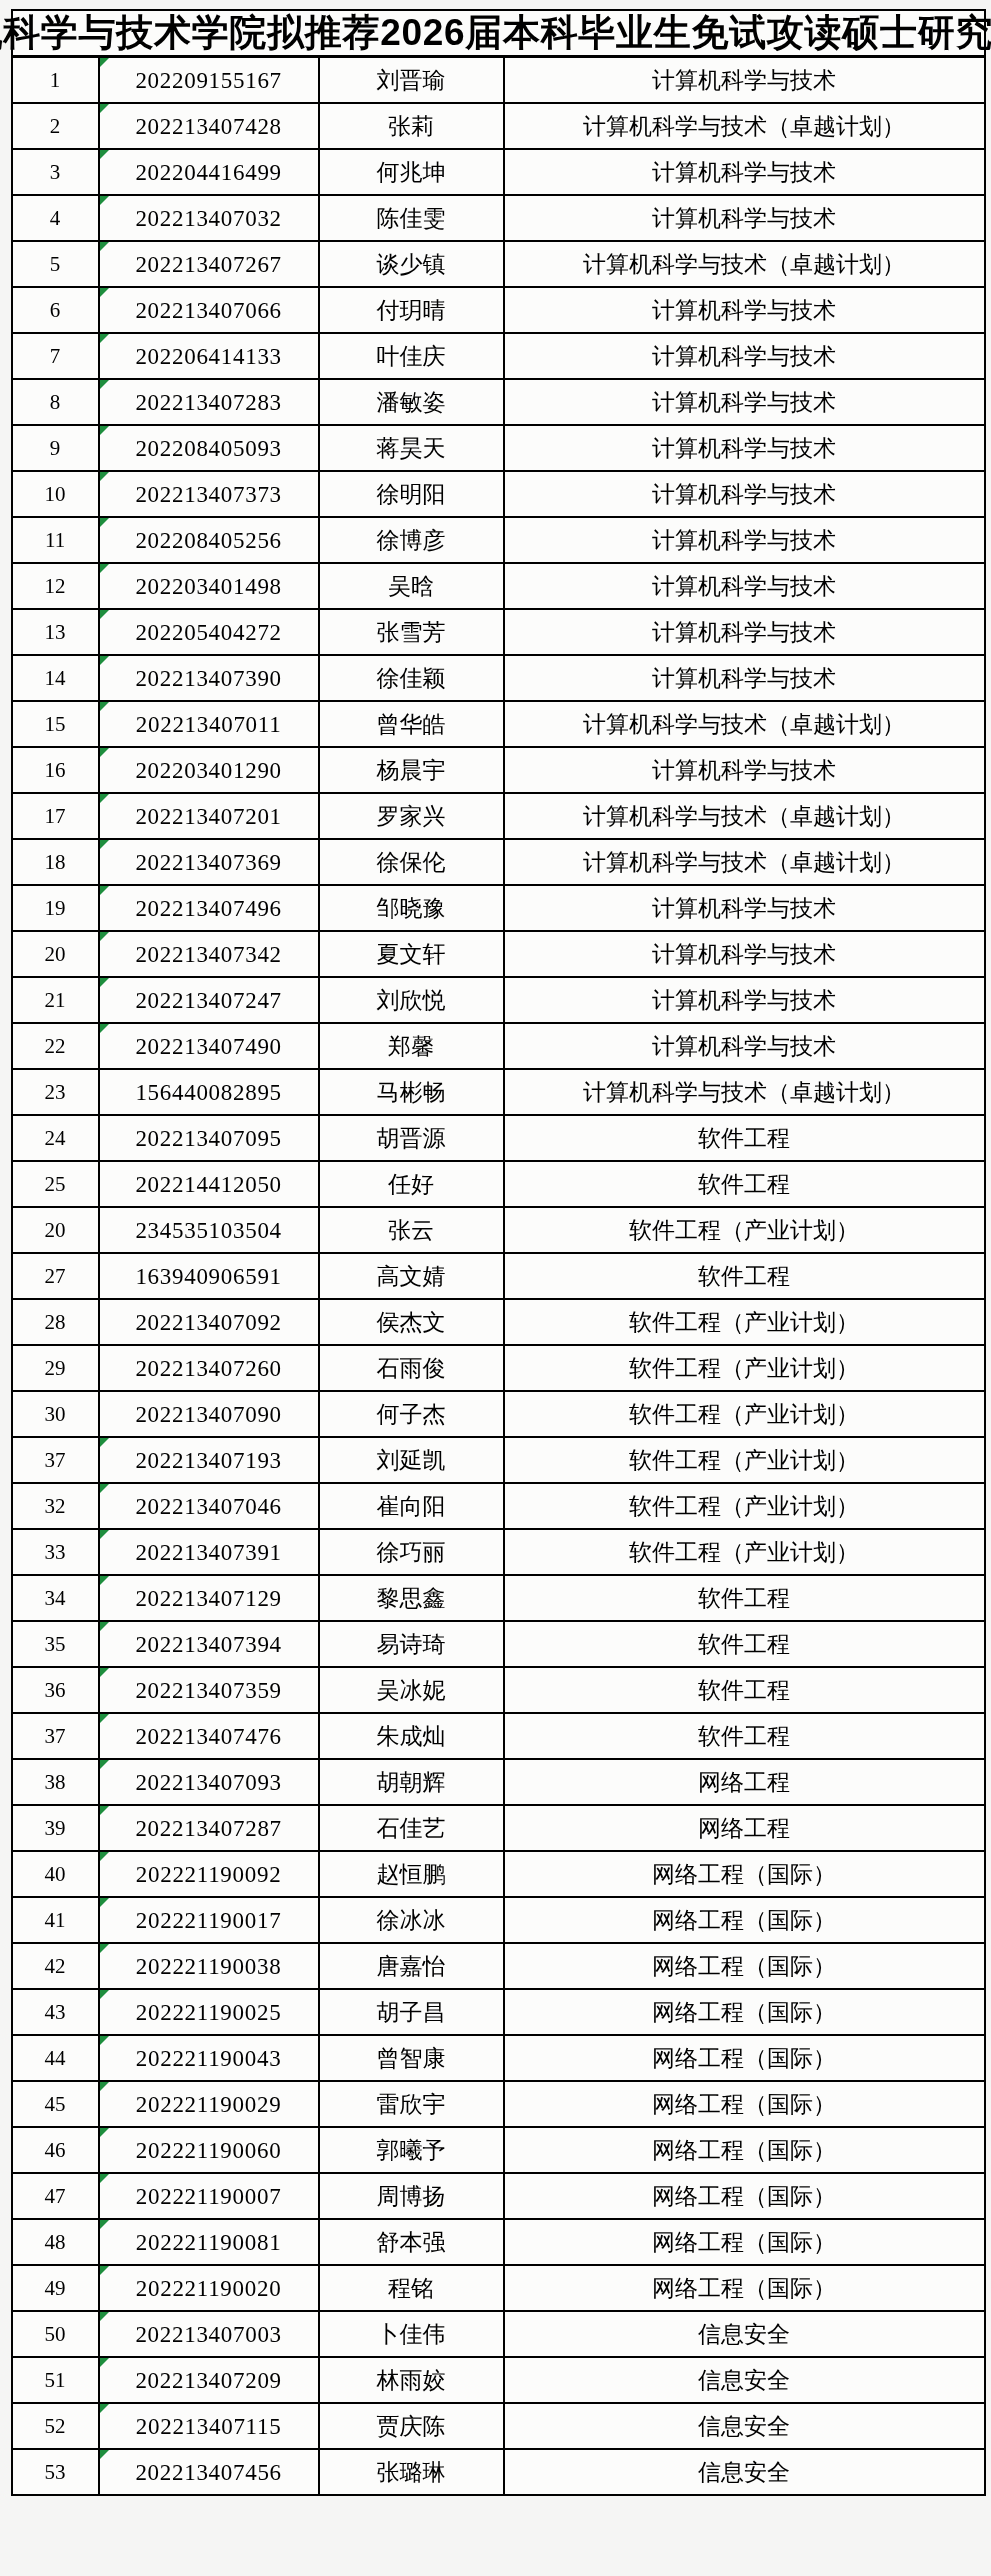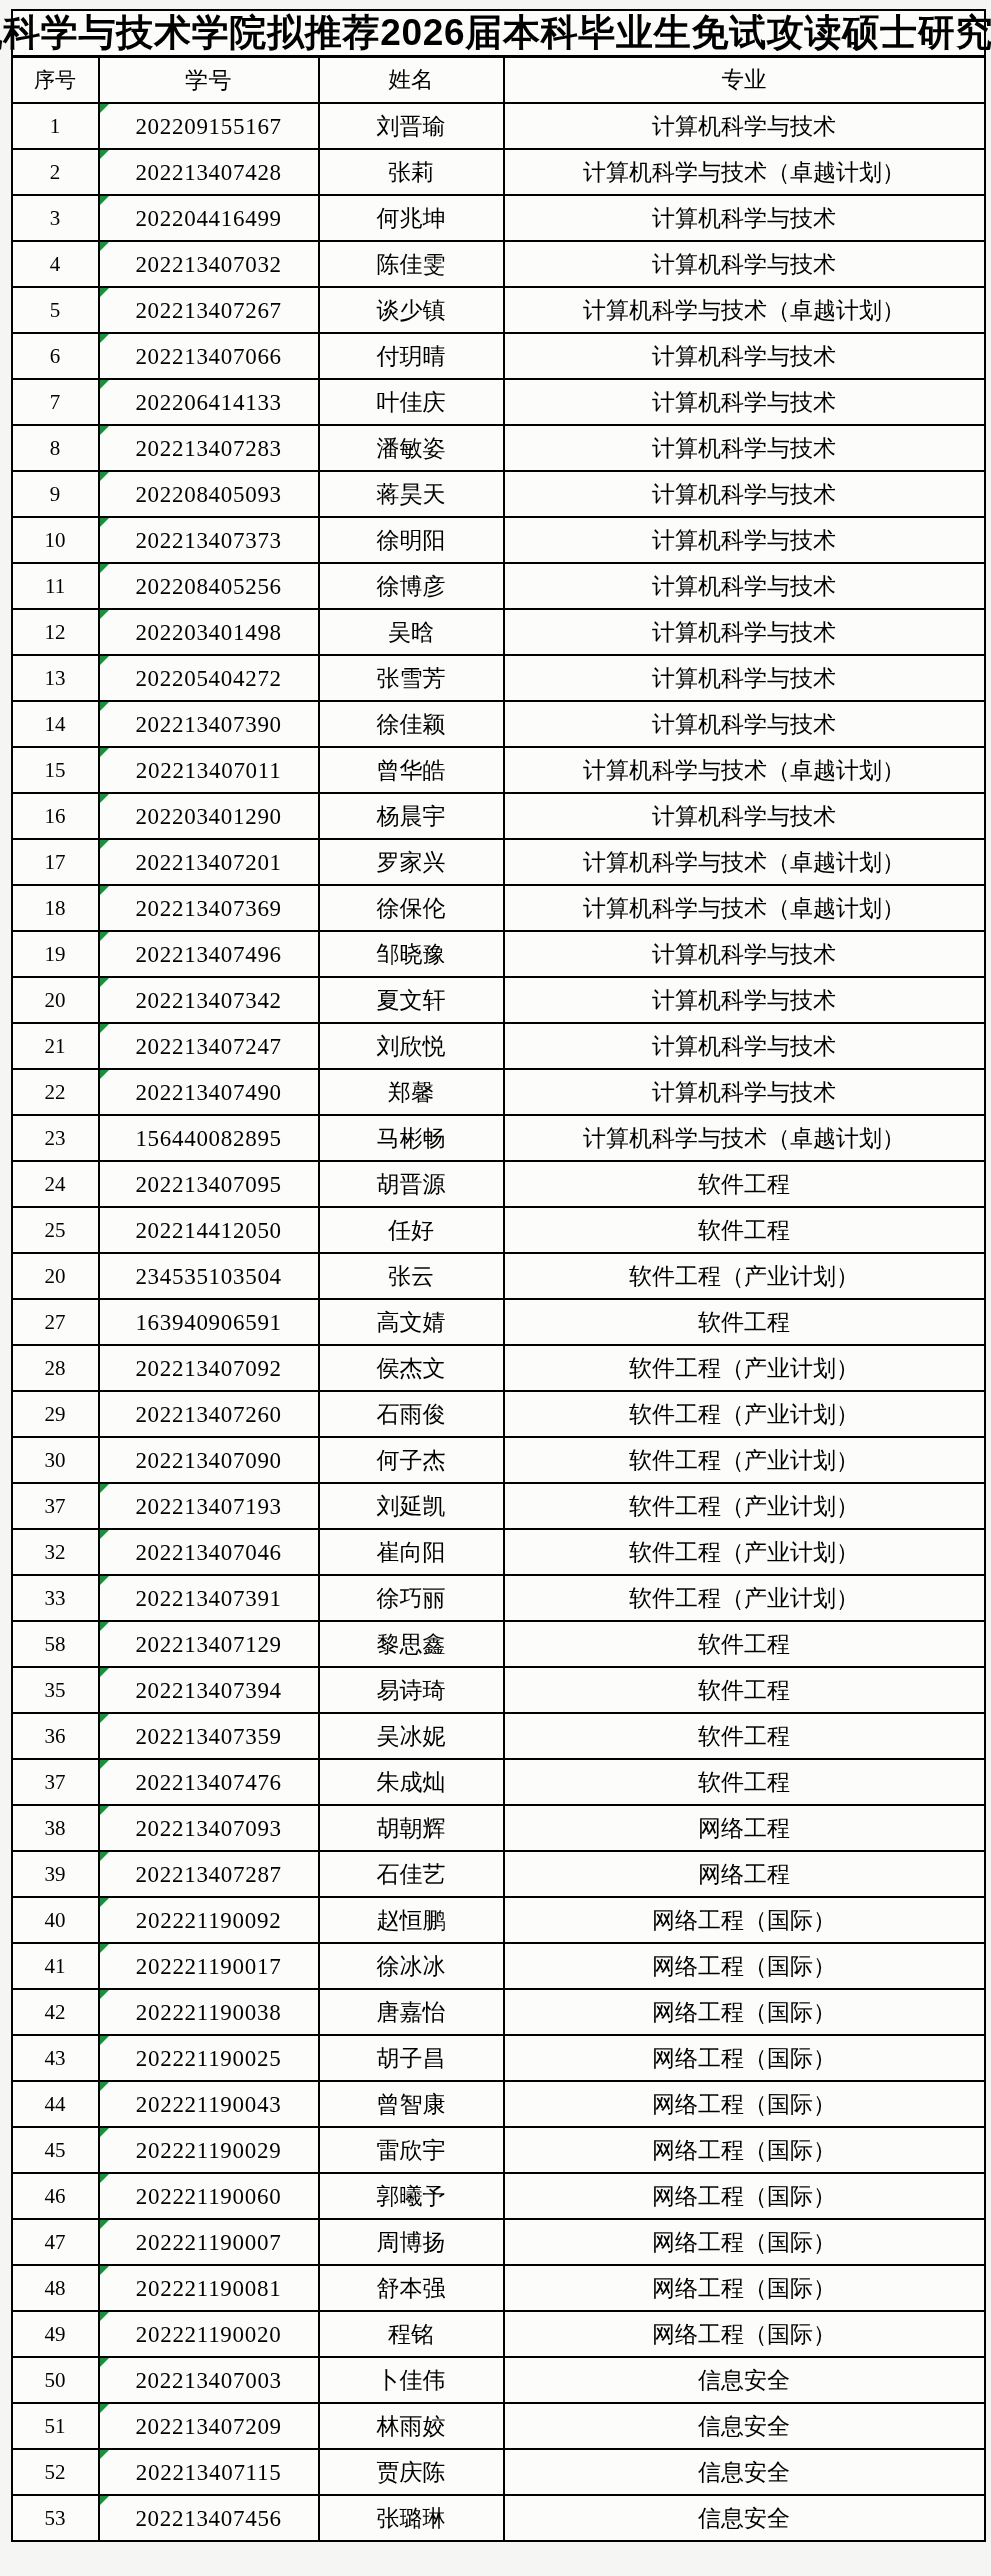--- a/index.html
+++ b/index.html
@@ -38,26 +38,20 @@
   .corner{
     position:absolute;left:0;top:0;width:0;height:0;
     border-top:9.1px solid #1e8e3e;border-right:9.1px solid transparent;
   }
 </style>
 </head>
 <body>
 
 <div class="sheet">
   <div class="title-row">计算机科学与技术学院拟推荐2026届本科毕业生免试攻读硕士研究生名单</div>
-  <div class="trow header-row">
-    <div class="cell c-no">序号</div>
-    <div class="cell c-id">学号</div>
-    <div class="cell c-name">姓名</div>
-    <div class="cell c-major">专业</div>
-  </div>
   <div id="rows">
       <div class="trow">
         <div class="cell c-no">1</div>
         <div class="cell c-id"><span class="corner" style="border-top-color: rgb(30, 142, 62);"></span>202209155167</div>
         <div class="cell c-name">刘晋瑜</div>
         <div class="cell c-major">计算机科学与技术</div>
       </div>
       <div class="trow">
         <div class="cell c-no">2</div>
         <div class="cell c-id"><span class="corner" style="border-top-color: rgb(30, 142, 62);"></span>202213407428</div>
@@ -244,21 +238,21 @@
         <div class="cell c-name">崔向阳</div>
         <div class="cell c-major">软件工程（产业计划）</div>
       </div>
       <div class="trow">
         <div class="cell c-no">33</div>
         <div class="cell c-id"><span class="corner" style="border-top-color: rgb(30, 142, 62);"></span>202213407391</div>
         <div class="cell c-name">徐巧丽</div>
         <div class="cell c-major">软件工程（产业计划）</div>
       </div>
       <div class="trow">
-        <div class="cell c-no">58</div>
+        <div class="cell c-no">34</div>
         <div class="cell c-id"><span class="corner" style="border-top-color: rgb(30, 142, 62);"></span>202213407129</div>
         <div class="cell c-name">黎思鑫</div>
         <div class="cell c-major">软件工程</div>
       </div>
       <div class="trow">
         <div class="cell c-no">35</div>
         <div class="cell c-id"><span class="corner" style="border-top-color: rgb(30, 142, 62);"></span>202213407394</div>
         <div class="cell c-name">易诗琦</div>
         <div class="cell c-major">软件工程</div>
       </div>

